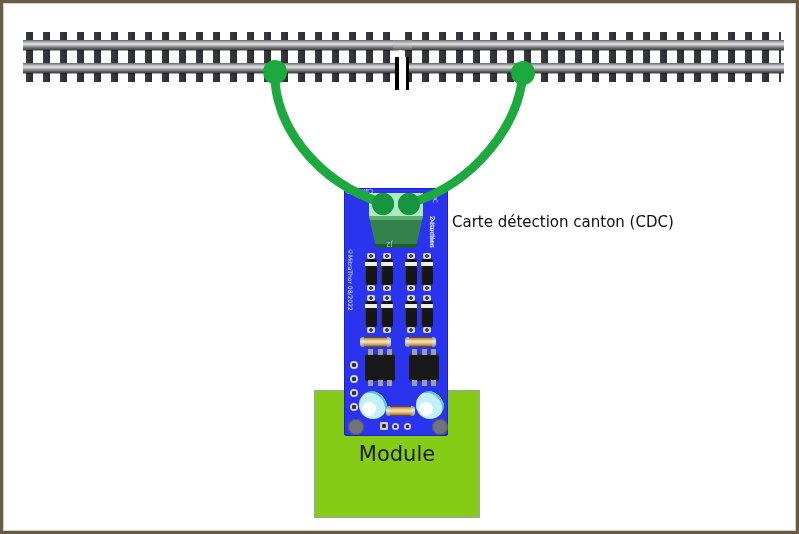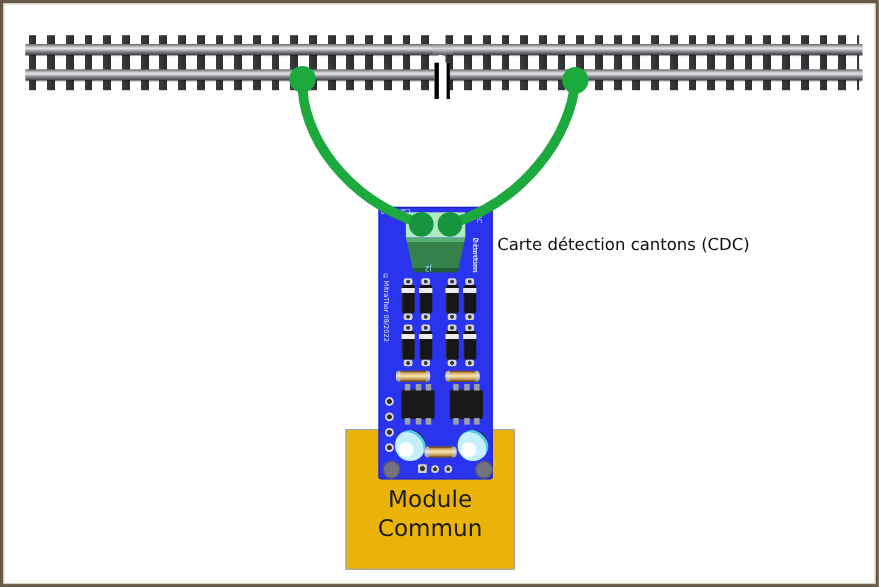--- a/index.html
+++ b/index.html
@@ -21,22 +21,22 @@
   .rail-joint{position:absolute;left:390px;top:37px;width:19px;height:10px;z-index:2;
         background:linear-gradient(180deg,#7b7e82 0%,#d8d9da 40%,#8b8d90 75%,#55585c 100%);}
   .insulator{position:absolute;left:392px;top:54px;width:14px;height:33px;z-index:3;
         background:#fff;display:flex;justify-content:space-between;}
   .insulator i{display:block;width:3.5px;height:100%;background:#000;}
 
   
   svg.wires{position:absolute;left:0;top:0;z-index:5;pointer-events:none;}
 
   
-  .module-box{position:absolute;left:311px;top:387px;width:154px;height:128px;z-index:2;
-        box-sizing:border-box;background:#eab308;border:1px solid #9aa3b8;}
+  .module-box{position:absolute;left:311px;top:387px;width:166px;height:128px;z-index:2;
+        box-sizing:border-box;background:#84cc16;border:1px solid #9aa3b8;}
   .module-text{padding-top:50px;text-align:center;font-size:21px;line-height:26px;color:#1a1a1a;}
 
   
   .pcb{position:absolute;left:341px;top:185px;width:104px;height:248px;z-index:4;
        background:#2a34ee;border-radius:3px;box-shadow:inset 0 0 0 1px #1b20c8;}
   .pcb *{position:absolute;}
   .term-face{left:25px;top:5px;width:54px;height:23px;background:#aeeac2;}
   .term-hole{width:22px;height:22px;border-radius:50%;background:#15913c;top:5px;}
   .term-hole.h1{left:28px;} .term-hole.h2{left:54px;}
   .term-body{left:25px;top:28px;width:54px;height:32px;
@@ -101,21 +101,20 @@
   <div class="rail-joint"></div>
 
   <div class="insulator">
     <i></i>
     <i></i>
   </div>
 
   <div class="module-box">
     <div class="module-text">
       <div>Module</div>
-      <div>Commun</div>
     </div>
   </div>
 
   <div class="pcb">
     <div class="term-face"></div>
     <div class="term-hole h1"></div>
     <div class="term-hole h2"></div>
     <div class="term-body"></div>
 
     <div class="silk canton2 flip">Canton 2</div>
@@ -215,15 +214,15 @@
 
   <svg class="wires" width="799" height="534" viewBox="0 0 799 534">
     <path fill="none" stroke="#1ca93e" stroke-width="9" stroke-linecap="round" d="M 272 69 C 270 120 312 178 379 200"></path>
     <path fill="none" stroke="#1ca93e" stroke-width="9" stroke-linecap="round" d="M 520 70 C 516 122 472 180 408 200"></path>
     <circle cx="272" cy="69" r="12" fill="#1ca93e"></circle>
     <circle cx="520" cy="70" r="12" fill="#1ca93e"></circle>
     <circle cx="380" cy="201" r="11" fill="#17953e"></circle>
     <circle cx="406" cy="201" r="11" fill="#17953e"></circle>
   </svg>
 
-  <div class="cdc-label">Carte détection cantons (CDC)</div>
+  <div class="cdc-label">Carte détection canton (CDC)</div>
 
 </div>
 
 </body></html>

